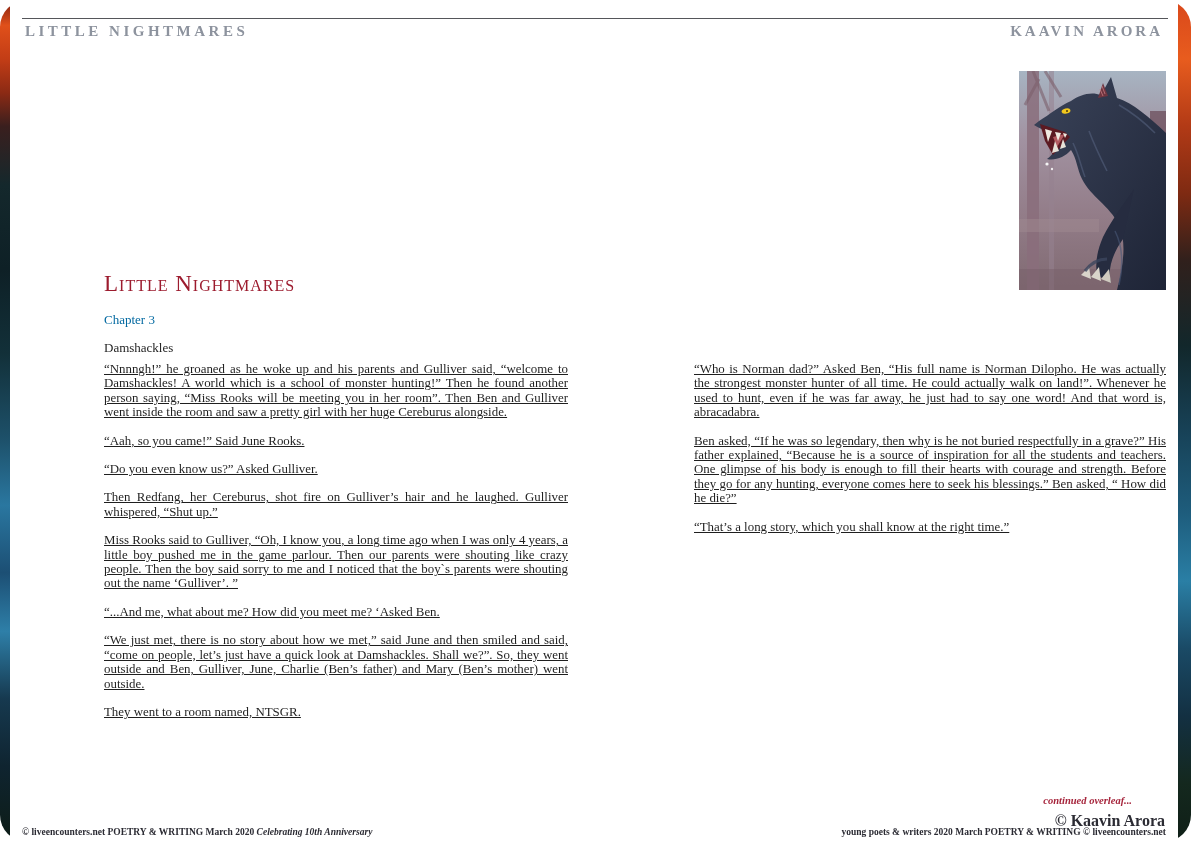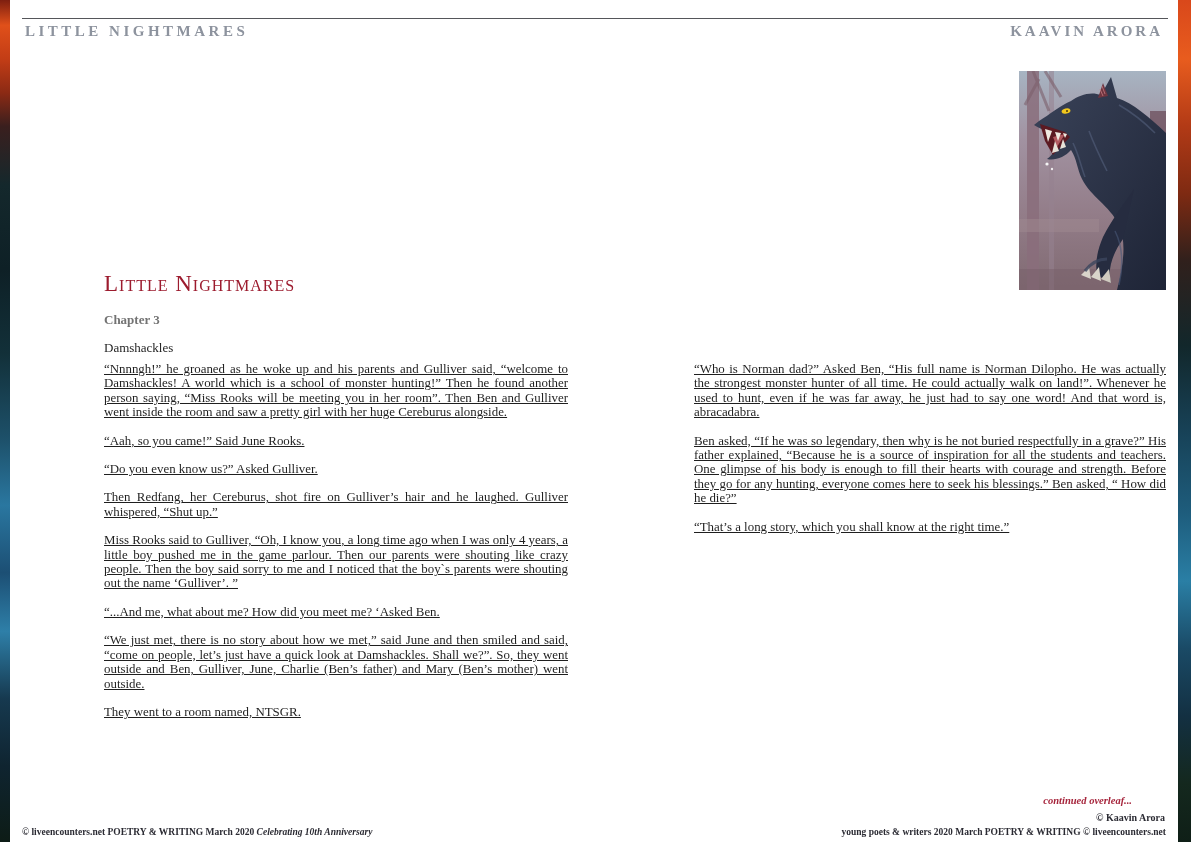--- a/index.html
+++ b/index.html
@@ -1,17 +1,17 @@
 <!DOCTYPE html>
 <html><head>
 <meta charset="utf-8">
 <style>
   html,body{margin:0;padding:0;}
   body{width:1191px;height:842px;background:#ffffff;font-family:"Liberation Serif",serif;}
-  .sheet{position:relative;width:1191px;height:842px;background:#ffffff;overflow:hidden;}
+  .sheet{position:relative;width:1191px;height:842px;background:#ffffff;overflow:hidden;border-radius:27px;}
 
   
   .edge{position:absolute;top:0;height:842px;}
   .edge-left{left:0;width:10px;
     background:linear-gradient(180deg,#7e1f10 0%,#e0501a 3%,#c33d16 7%,#8c2a14 11%,#3a1f1e 15%,#14282c 22%,#0e2026 32%,#123039 42%,#1d5069 52%,#2a77a0 60%,#1c4f74 68%,#2e7fa8 75%,#16394f 83%,#0f2430 91%,#0d1c16 100%);}
   .edge-right{right:0;width:13px;
     background:linear-gradient(180deg,#d9481b 0%,#e85c1e 7%,#b23a16 15%,#7e2a12 23%,#30201c 31%,#12272b 41%,#174156 51%,#1e5d7d 61%,#2a7fa5 69%,#1a4a66 77%,#133042 85%,#14281e 93%,#0f1f17 100%);}
 
   
   .header-rule{position:absolute;top:18px;left:22px;width:1146px;height:1px;background:#55565a;}
@@ -19,33 +19,33 @@
   .running-head.left{left:25px;}
   .running-head.right{right:28px;letter-spacing:3px;}
 
   
   .illustration{position:absolute;left:1019px;top:71px;width:147px;height:219px;margin:0;overflow:hidden;}
   .illustration svg{display:block;}
 
   
   .page-title{position:absolute;left:104px;top:271px;margin:0;font-size:23px;font-weight:normal;
     font-variant:small-caps;letter-spacing:1px;color:#9c1b2e;}
-  .chapter-heading{position:absolute;left:104px;top:312px;margin:0;font-size:13px;font-weight:bold;color:#737373;}
+  .chapter-heading{position:absolute;left:104px;top:312px;margin:0;font-size:13px;font-weight:normal;color:#0369a1;}
   .section-heading{position:absolute;left:104px;top:340px;margin:0;font-size:13px;font-weight:normal;color:#1f1f1f;}
 
   
   .col{position:absolute;top:362px;font-size:12.9px;line-height:14.4px;color:#1f1f1f;
     text-align:justify;}
   .col p{margin:0 0 14px 0;text-decoration:underline;}
   .col-left{left:104px;width:464px;}
   .col-right{left:694px;width:472px;}
 
   
   .continued-note{position:absolute;top:795px;right:59px;font-size:10.5px;font-style:italic;font-weight:bold;color:#a6253c;}
-  .author-credit{position:absolute;top:812px;right:26px;font-size:10px;font-weight:bold;color:#2b2b33;}
+  .author-credit{position:absolute;top:812px;right:26px;font-size:16px;font-weight:bold;color:#2b2b33;}
   .footer-line{position:absolute;top:827px;font-size:9.5px;font-weight:bold;color:#2b2b33;}
   .footer-line.left{left:22px;}
   .footer-line.right{right:25px;}
   .footer-line .it{font-style:italic;}
 </style>
 </head>
 <body>
 
 <div class="sheet">
 

